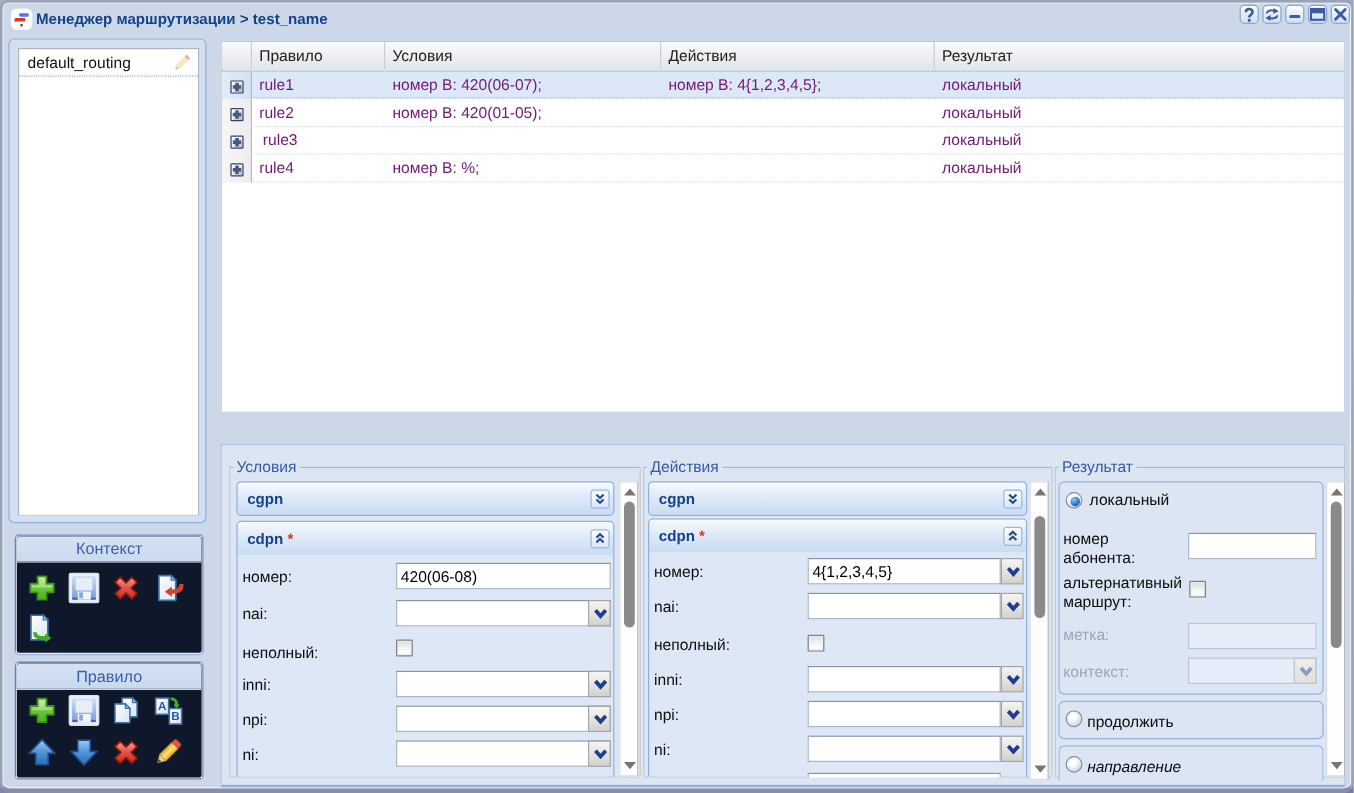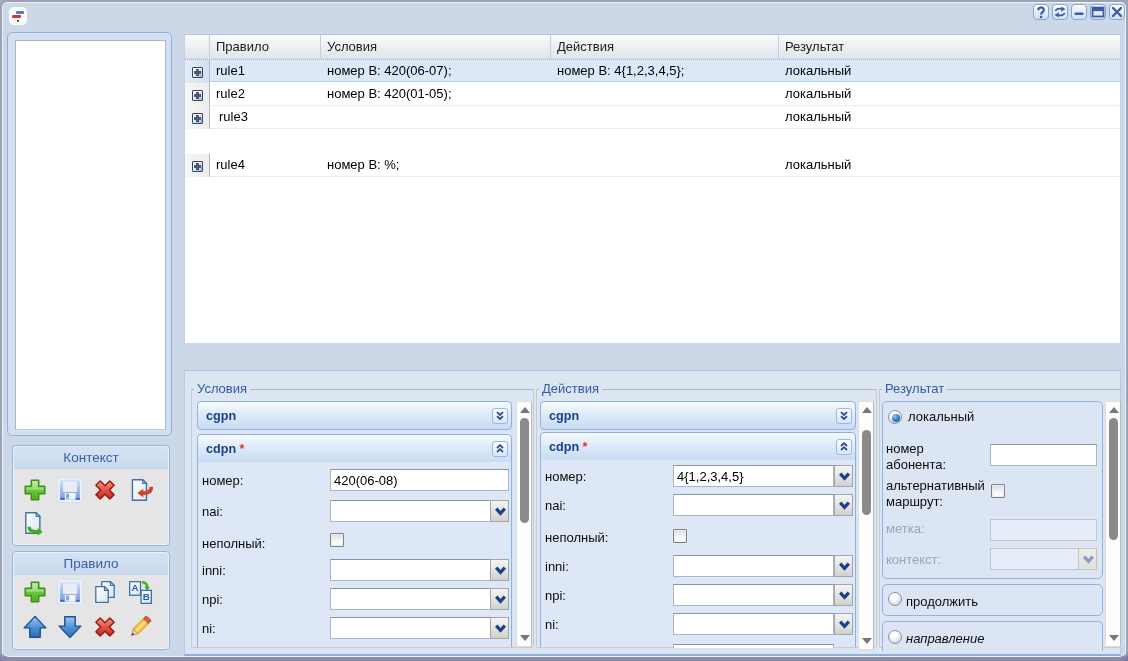--- a/index.html
+++ b/index.html
@@ -29,32 +29,32 @@
 
 .ctxlist-outer { position:absolute; left:7px; top:32px; width:165px; height:404px;
   border:1px solid #8fb0e0; border-radius:5px; background:#d4e0ef; }
 .ctxlist { position:absolute; left:7px; top:7px; width:151px; height:390px; background:#fff;
   border:1px solid #aab6c6; border-bottom-color:#c7cfdb; }
 .ctxrow { position:relative; height:23px; line-height:23px; padding-left:7px; color:#111;
   border-bottom:1px dotted #93abd6; }
 .ctxrow.sel { background:#dce8f8; }
 
 .toolpanel { position:absolute; left:12px; width:158px; border:1px solid #9ab4e2; border-radius:4px;
-  background:#e5e5e5; box-shadow:inset 0 0 0 1px #eaf1fa; }
+  background:#0f172a; box-shadow:inset 0 0 0 1px #eaf1fa; }
 .toolpanel .hd { height:22px; line-height:22px; text-align:center; color:#3a5fa8; font-size:13.5px;
   background:linear-gradient(#d5e2f3,#c9daee); border-bottom:1px solid #c3d4ec; border-radius:3px 3px 0 0; margin:1px; }
 .icon24 { position:absolute; width:26px; height:26px; }
 
 .grid { position:absolute; left:184px; top:34px; width:937px; height:309px; background:#fff;
   border-left:1px solid #c3d2e5; border-right:1px solid #c3d2e5; border-top:1px solid #b3c8e4; }
 .ghead { position:absolute; left:0; top:0; width:100%; height:24px;
   background:linear-gradient(#fbfbfc,#eceef1 55%,#e2e5ea); border-bottom:1px solid #d4d8de; }
 .ghead .hcell { position:absolute; top:0; height:23px; line-height:23px; padding-left:6px; color:#202020;
   border-right:1px solid #c9ced6; }
-.grow { position:absolute; left:0; width:100%; height:23px; line-height:22px; color:#000000; }
+.grow { position:absolute; left:0; width:100%; height:23px; line-height:22px; color:#701a75; }
 .grow .cell { position:absolute; top:0; height:23px; }
 .expcell { position:absolute; left:0; top:0; width:25px; height:23px;
   background:linear-gradient(90deg,#f6f6f7,#ededef); border-right:1px solid #b5b8bc; }
 .grow.sel { background:#dce8f8; border-top:1px dotted #97b4e4; border-bottom:1px dotted #97b4e4; }
 .grow.norm { border-bottom:1px dotted #d7dbe2; }
 .expico { position:absolute; left:7px; top:7px; width:11px; height:11px; border:1px solid #36435f; border-radius:1px;
   background:linear-gradient(135deg,#ffffff,#e3e8f0 50%,#a8b3c6); box-shadow:inset 1px 1px 0 rgba(255,255,255,0.85); }
 .expico:before { content:""; position:absolute; left:1.1px; top:3.4px; width:6.8px; height:2.2px; background:#46597e; }
 .expico:after  { content:""; position:absolute; left:3.4px; top:1.1px; width:2.2px; height:6.8px; background:#46597e; }
 
@@ -106,20 +106,21 @@
 </head>
 <body>
 <div class="win"></div>
 
 <div class="titlebar">
   <div class="title-ico">
       <div class="b1"></div>
       <div class="b2"></div>
       <div class="b3"></div>
     </div>
+  <div class="title-txt">Менеджер маршрутизации &gt; test_name</div>
 </div>
 <div id="winbtns">
   <div class="winbtn" style="left:1033px;">
     <svg width="14" height="14" viewBox="0 0 14 14">
         <path d="M4.2 5.2 C4.2 1.6 9.8 1.6 9.8 5 C9.8 7.2 7 7.4 7 9.6" fill="none" stroke="#3b5ba5" stroke-width="2.2"></path>
         <rect x="5.9" y="10.8" width="2.3" height="2.3" fill="#3b5ba5"></rect>
       </svg>
   </div>
   <div class="winbtn" style="left:1052px;">
     <svg width="14" height="14" viewBox="0 0 14 14">
@@ -142,20 +143,30 @@
   </div>
   <div class="winbtn" style="left:1109px;">
     <svg width="14" height="14" viewBox="0 0 14 14">
         <path d="M3 3 L11 11 M11 3 L3 11" stroke="#3b5ba5" stroke-width="2.4" stroke-linecap="round"></path>
       </svg>
   </div>
 </div>
 
 <div class="ctxlist-outer">
   <div class="ctxlist">
+    <div class="ctxrow">default_routing
+      <svg style="position:absolute;right:5px;top:3px;opacity:0.75;" width="17" height="17" viewBox="0 0 24 24">
+          <g transform="rotate(45 12 12)">
+            <rect x="8.9" y="0.8" width="6.2" height="4" rx="1.4" fill="#f0958c"></rect>
+            <rect x="8.9" y="4.8" width="6.2" height="12.8" fill="#f7e09e"></rect>
+            <path d="M8.9 17.6 h6.2 L12 22.8 Z" fill="#e8d2a0"></path>
+            <path d="M11 20.4 L13 20.4 L12 22.8 Z" fill="#777"></path>
+          </g>
+        </svg>
+    </div>
   </div>
 </div>
 <div class="toolpanel" style="top:445px; height:101px;">
   <div class="hd">Контекст</div>
 </div>
 <div class="toolpanel" style="top:551px; height:99px;">
   <div class="hd">Правило</div>
 </div>
 <svg width="0" height="0" style="position:absolute;">
   <defs>
@@ -288,21 +299,21 @@
     <div class="cell" style="left:142px;">номер B: 420(01-05);</div>
     <div class="cell" style="left:600px;">локальный</div>
   </div>
   <div class="grow norm" style="top:71px;">
     <div class="expcell">
         <div class="expico"></div>
       </div>
     <div class="cell" style="left:34px;">rule3</div>
     <div class="cell" style="left:600px;">локальный</div>
   </div>
-  <div class="grow norm" style="top:94px;margin-top:25px;">
+  <div class="grow norm" style="top:94px;">
     <div class="expcell">
         <div class="expico"></div>
       </div>
     <div class="cell" style="left:31px;">rule4</div>
     <div class="cell" style="left:142px;">номер B: %;</div>
     <div class="cell" style="left:600px;">локальный</div>
   </div>
 </div>
 
 <div class="south">

